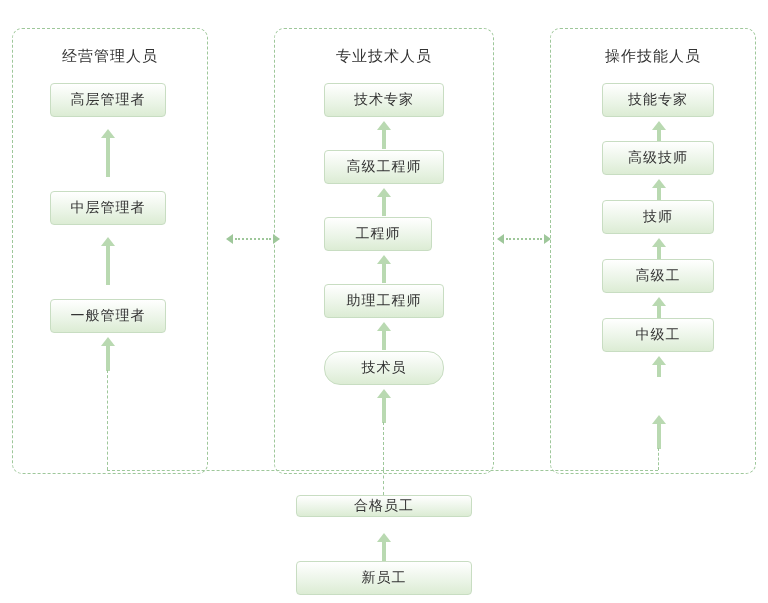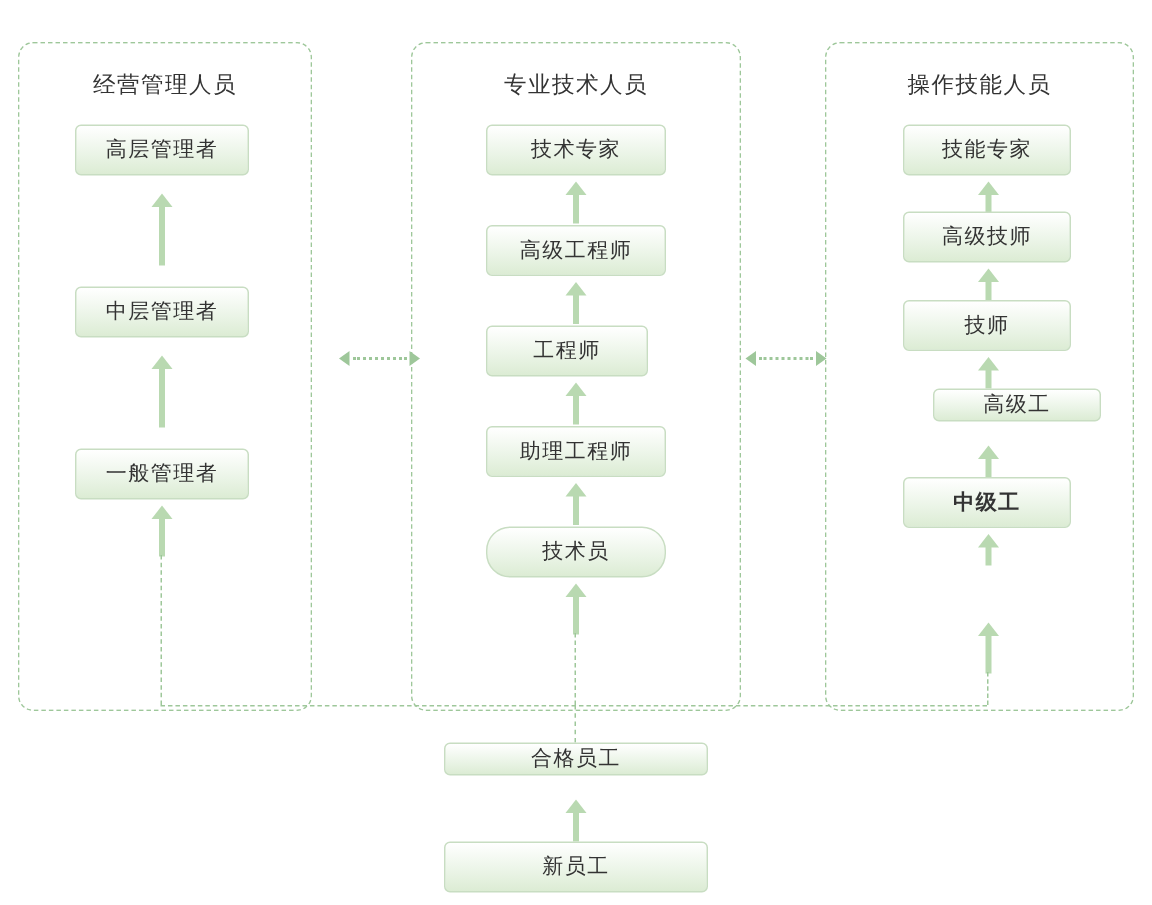--- a/index.html
+++ b/index.html
@@ -181,26 +181,26 @@
   <div class="node" style="left:602px; top:141px; width:112px; height:34px;">高级技师</div>
   <div class="v-arrow" style="left:652px; top:179px; height:21px;">
     <div class="shaft"></div>
       <div class="head"></div>
   </div>
   <div class="node" style="left:602px; top:200px; width:112px; height:34px;">技师</div>
   <div class="v-arrow" style="left:652px; top:238px; height:21px;">
     <div class="shaft"></div>
       <div class="head"></div>
   </div>
-  <div class="node" style="left:602px; top:259px; width:112px; height:22px;margin-left:20px;">高级工</div>
+  <div class="node" style="left:602px; top:259px; width:112px; height:34px;">高级工</div>
   <div class="v-arrow" style="left:652px; top:297px; height:21px;">
     <div class="shaft"></div>
       <div class="head"></div>
   </div>
-  <div class="node" style="left:602px; top:318px; width:112px; height:34px;font-weight:bold;">中级工</div>
+  <div class="node" style="left:602px; top:318px; width:112px; height:34px;">中级工</div>
   <div class="v-arrow" style="left:652px; top:356px; height:21px;">
     <div class="shaft"></div>
       <div class="head"></div>
   </div>
   <div class="v-arrow" style="left:652px; top:415px; height:34px;">
     <div class="shaft"></div>
       <div class="head"></div>
   </div>
 
   <div class="h-arrow" style="left:226px; top:234px; width:54px;">

